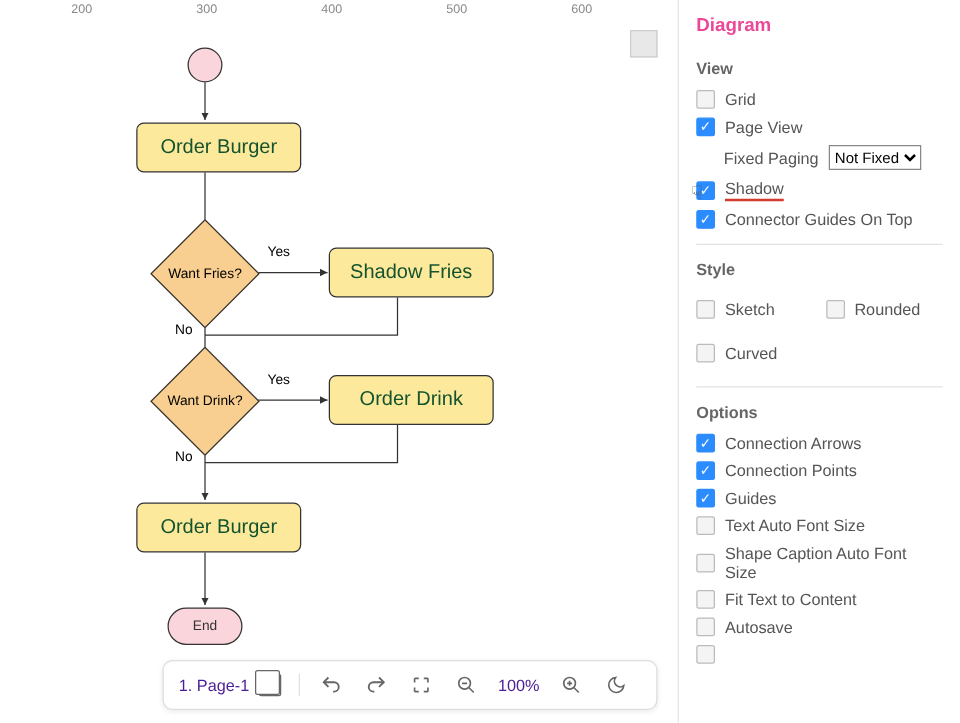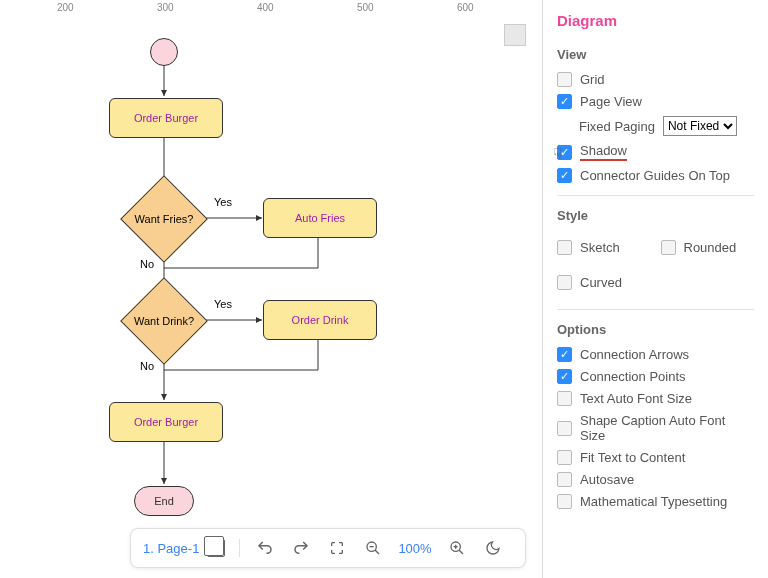--- a/index.html
+++ b/index.html
@@ -42,29 +42,29 @@
   
   .shape-start {
     position: absolute;
     width: 28px; height: 28px;
     border-radius: 50%;
     background: #fbd5dc;
     border: 1px solid #333;
   }
   .shape-process {
     position: absolute;
-    width: 114px; height: 40px;
+    width: 132px; height: 40px;
     background: #fce99c;
     border: 1px solid #333;
     border-radius: 6px;
     display: flex;
     align-items: center;
     justify-content: center;
-    font-size: 11px;
-    color: #a21caf;
+    font-size: 16px;
+    color: #14532d;
   }
   .shape-decision {
     position: absolute;
     width: 70px; height: 70px;
     display: flex;
     align-items: center;
     justify-content: center;
   }
   .shape-decision::before {
     content: "";
@@ -103,21 +103,21 @@
     height: 40px;
     background: #fff;
     border: 1px solid #ddd;
     border-radius: 8px;
     box-shadow: 0 1px 4px rgba(0,0,0,0.08);
     display: flex;
     align-items: center;
     padding: 0 12px;
     gap: 14px;
     font-size: 13px;
-    color: #3b82f6;
+    color: #4c1d95;
   }
   .bottom-bar .page {
     display: flex;
     align-items: center;
     gap: 8px;
     padding-right: 14px;
     border-right: 1px solid #e0e0e0;
   }
   .icon-btn {
     width: 22px; height: 22px;
@@ -264,21 +264,21 @@
     <span>Order Burger</span>
   </div>
 
   <div class="shape-decision" style="left:129px;top:184px">
     <span>Want Fries?</span>
   </div>
   <div class="edge-label" style="left:214px;top:196px">Yes</div>
   <div class="edge-label" style="left:140px;top:258px">No</div>
 
   <div class="shape-process" style="left:263px;top:198px">
-    <span>Auto Fries</span>
+    <span>Shadow Fries</span>
   </div>
 
   <div class="shape-decision" style="left:129px;top:286px">
     <span>Want Drink?</span>
   </div>
   <div class="edge-label" style="left:214px;top:298px">Yes</div>
   <div class="edge-label" style="left:140px;top:360px">No</div>
 
   <div class="shape-process" style="left:263px;top:300px">
     <span>Order Drink</span>
@@ -390,32 +390,35 @@
   <h2>Options</h2>
   <div class="row">
     <span class="chk checked"></span>
     <span>Connection Arrows</span>
   </div>
   <div class="row">
     <span class="chk checked"></span>
     <span>Connection Points</span>
   </div>
   <div class="row">
+    <span class="chk checked"></span>
+    <span>Guides</span>
+  </div>
+  <div class="row">
     <span class="chk"></span>
     <span>Text Auto Font Size</span>
   </div>
   <div class="row">
     <span class="chk"></span>
     <span>Shape Caption Auto Font Size</span>
   </div>
   <div class="row">
     <span class="chk"></span>
     <span>Fit Text to Content</span>
   </div>
   <div class="row">
     <span class="chk"></span>
     <span>Autosave</span>
   </div>
   <div class="row">
     <span class="chk"></span>
-    <span>Mathematical Typesetting</span>
   </div>
 </div>
 
 </body></html>

